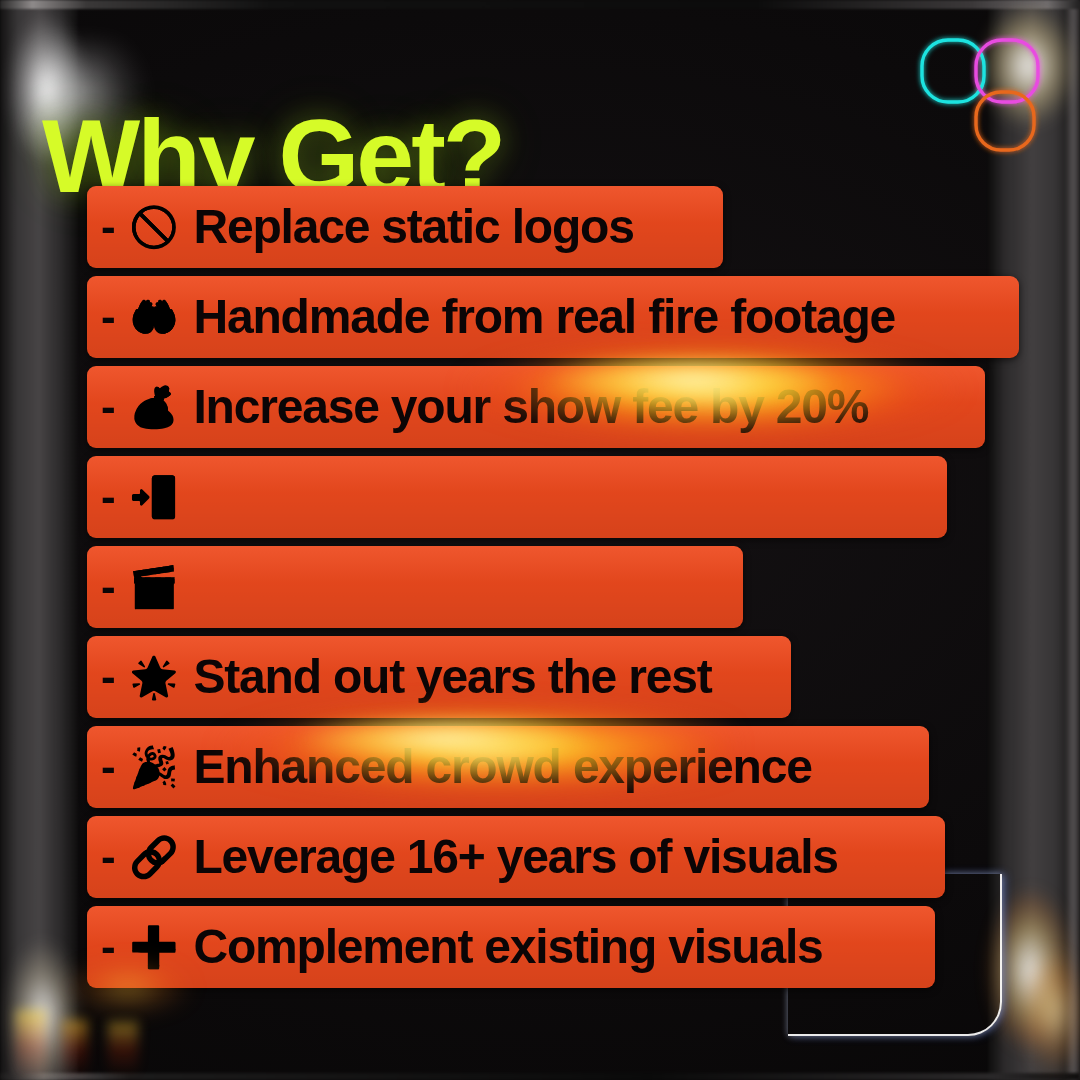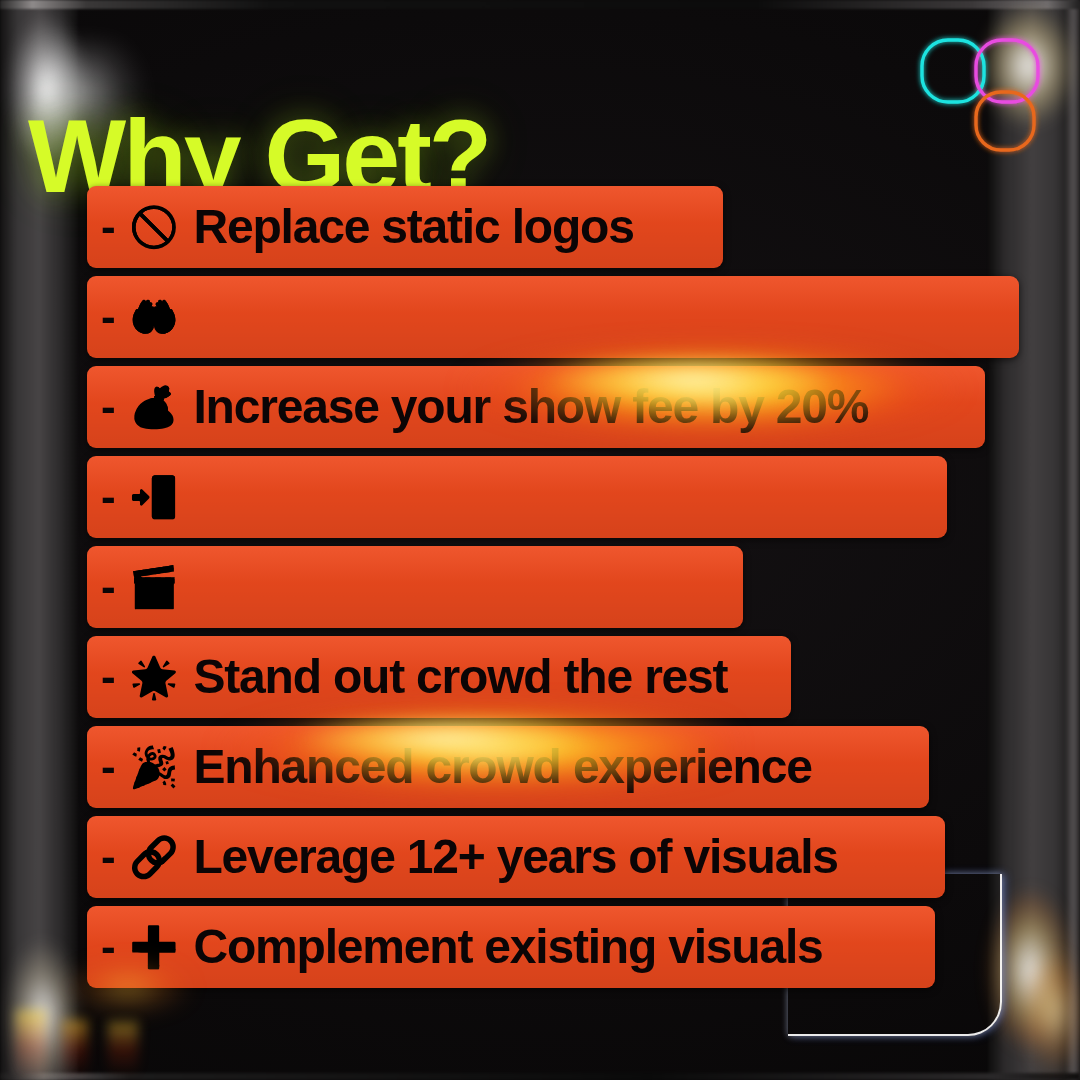--- a/index.html
+++ b/index.html
@@ -82,21 +82,21 @@
   .corner-line{
     position:absolute;right:78px;bottom:44px;width:212px;height:160px;
     border-right:2px solid rgba(255,255,255,.92);
     border-bottom:2px solid rgba(255,255,255,.92);
     border-bottom-right-radius:34px;
     box-shadow:0 0 7px rgba(255,255,255,.4), 3px 0 10px rgba(60,110,255,.35);
   }
 
   
   .title{
-    position:absolute;left:28px;top:34px;
+    position:absolute;left:42px;top:34px;
     font-size:104px;font-weight:700;letter-spacing:-3px;line-height:1;
     color:#d6fb28;
     text-shadow:0 0 28px rgba(190,255,30,.32), 0 0 60px rgba(160,255,20,.14);
     white-space:nowrap;
   }
   .title-glow{
     position:absolute;left:30px;top:40px;width:120px;height:120px;
     background:radial-gradient(circle at 40% 45%,rgba(255,255,255,.55) 0%,rgba(255,255,255,.12) 45%,transparent 72%);
     filter:blur(10px);pointer-events:none;
   }
@@ -235,20 +235,21 @@
         <span class="dash">-</span>
         <span class="emoji">🚫</span>
         <span class="label">Replace static logos</span>
       </div>
     </div>
 
     <div class="row w2">
       <div class="row-inner">
         <span class="dash">-</span>
         <span class="emoji">🤲</span>
+        <span class="label">Handmade from real fire footage</span>
       </div>
     </div>
 
     <div class="row w3">
       <div class="row-inner">
         <span class="dash">-</span>
         <span class="emoji">💰</span>
         <span class="label">Increase your show fee by 20%</span>
       </div>
     </div>
@@ -264,37 +265,37 @@
       <div class="row-inner">
         <span class="dash">-</span>
         <span class="emoji">🎬</span>
       </div>
     </div>
 
     <div class="row w6">
       <div class="row-inner">
         <span class="dash">-</span>
         <span class="emoji">🌟</span>
-        <span class="label">Stand out crowd the rest</span>
+        <span class="label">Stand out years the rest</span>
       </div>
     </div>
 
     <div class="row w7">
       <div class="row-inner">
         <span class="dash">-</span>
         <span class="emoji">🎉</span>
         <span class="label">Enhanced crowd experience</span>
       </div>
     </div>
 
     <div class="row w8">
       <div class="row-inner">
         <span class="dash">-</span>
         <span class="emoji">🔗</span>
-        <span class="label">Leverage 12+ years of visuals</span>
+        <span class="label">Leverage 16+ years of visuals</span>
       </div>
     </div>
 
     <div class="row w9">
       <div class="row-inner">
         <span class="dash">-</span>
         <span class="emoji">➕</span>
         <span class="label">Complement existing visuals</span>
       </div>
     </div>

